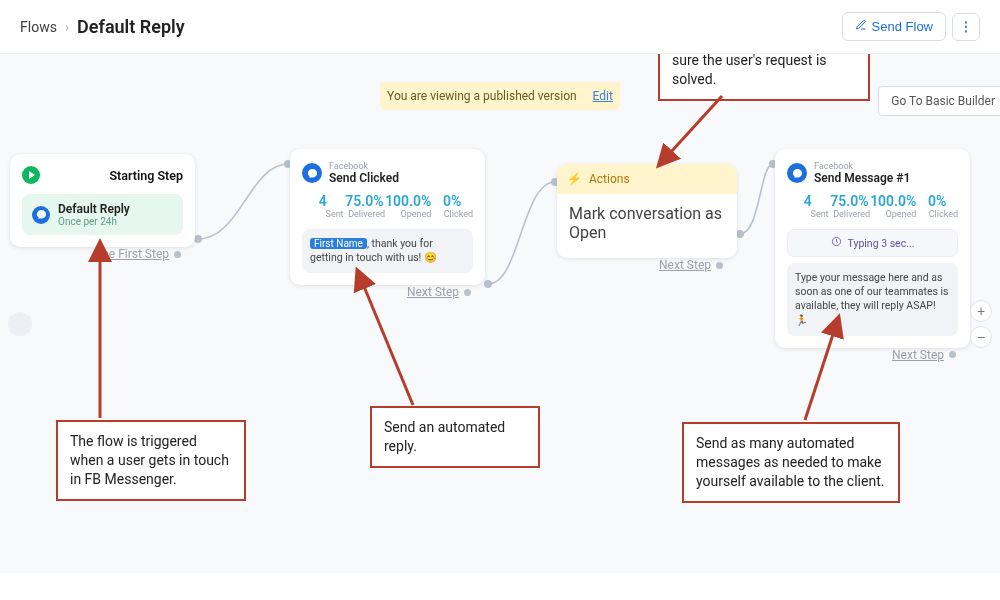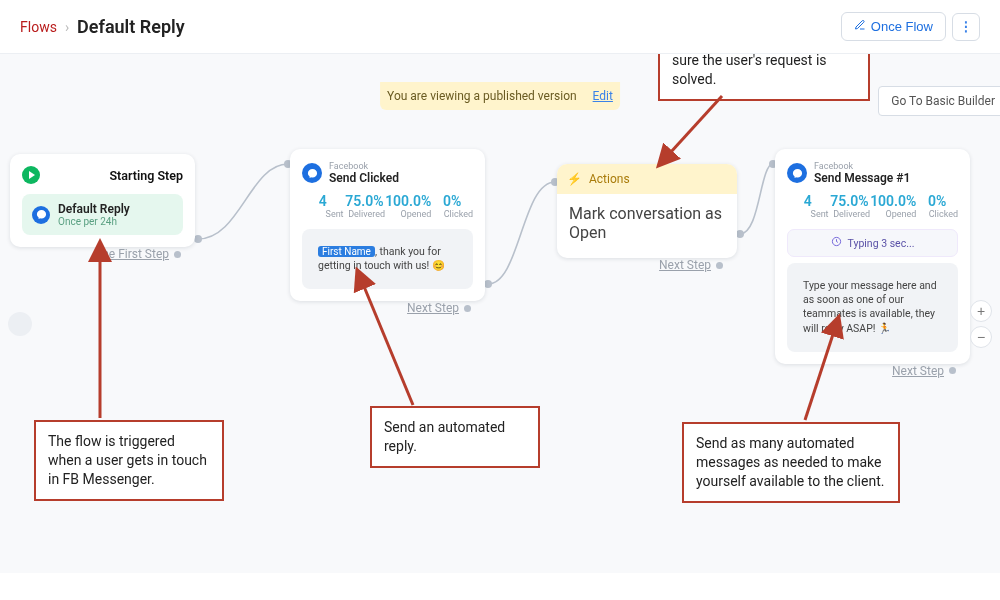--- a/index.html
+++ b/index.html
@@ -11,21 +11,21 @@
     color: #111;
   }
   .header {
     display: flex;
     align-items: center;
     justify-content: space-between;
     padding: 12px 20px;
     position: relative;
   }
   .breadcrumb { display: flex; align-items: center; gap: 8px; font-size: 14px; }
-  .breadcrumb .crumb-link { color: #b91c1c; text-align: center; }
+  .breadcrumb .crumb-link { color: #404040; text-align: center; }
   .breadcrumb .crumb-sep { color: #bbb; }
   .breadcrumb .crumb-current { font-size: 18px; font-weight: 600; color: #222; }
   .header-right { display: flex; align-items: center; gap: 6px; }
   .edit-flow-btn {
     background: #fff;
     border: 1px solid #d7dde5;
     border-radius: 6px;
     padding: 6px 12px;
     color: #1d6fe0;
     font-size: 13px;
@@ -145,21 +145,21 @@
   .msg-header-text { display: flex; flex-direction: column; }
   .msg-header-text .fb { font-size: 9px; color: #9aa1ab; }
   .msg-header-text .name { font-size: 12px; font-weight: 600; color: #222; }
   .stats { display: flex; justify-content: space-between; margin: 8px 0 10px 0; }
   .stat { text-align: center; flex: 1; }
   .stat .val { font-size: 14px; font-weight: 600; color: #2aa8d4; }
   .stat .lbl { font-size: 9px; color: #9aa1ab; text-align: right; }
   .bubble {
     background: #f1f3f6;
     border-radius: 8px;
-    padding: 16px;
+    padding: 8px;
     font-size: 10.5px;
     color: #444;
     line-height: 1.35;
   }
   .fn-pill {
     background: #2b7de0;
     color: #fff;
     padding: 0 4px;
     border-radius: 3px;
     font-size: 10px;
@@ -194,21 +194,21 @@
   .annotation {
     position: absolute;
     background: #fff;
     border: 2px solid #b63d2c;
     padding: 10px 12px;
     font-size: 14px;
     color: #222;
     line-height: 1.35;
     max-width: 220px;
   }
-  .anno1 { left: 34px; top: 366px; width: 190px; }
+  .anno1 { left: 56px; top: 366px; width: 190px; }
   .anno2 { left: 370px; top: 352px; width: 170px; }
   .anno3 { left: 658px; top: -53px; width: 212px; }
   .anno4 { left: 682px; top: 368px; width: 218px; }
 
   svg.arrows {
     position: absolute; inset: 0; width: 100%; height: 100%;
     pointer-events: none;
   }
 
   .zoom-ctrl {
@@ -239,21 +239,21 @@
     <span class="crumb-current">Default Reply</span>
   </div>
   <div class="header-right">
     <button class="edit-flow-btn">
       <span>
         <svg width="12" height="12" viewBox="0 0 24 24" fill="none" stroke="#1d6fe0" stroke-width="2">
             <path d="M12 20h9"></path>
             <path d="M16.5 3.5a2.1 2.1 0 013 3L7 19l-4 1 1-4 12.5-12.5z"></path>
           </svg>
       </span>
-      <span>Once Flow</span>
+      <span>Send Flow</span>
     </button>
     <button class="menu-btn">⋮</button>
   </div>
 </div>
 
 <div class="basic-builder">Go To Basic Builder</div>
 
 <div class="publish-banner">
   <span>You are viewing a published version</span>
   <span class="edit-link">Edit</span>

